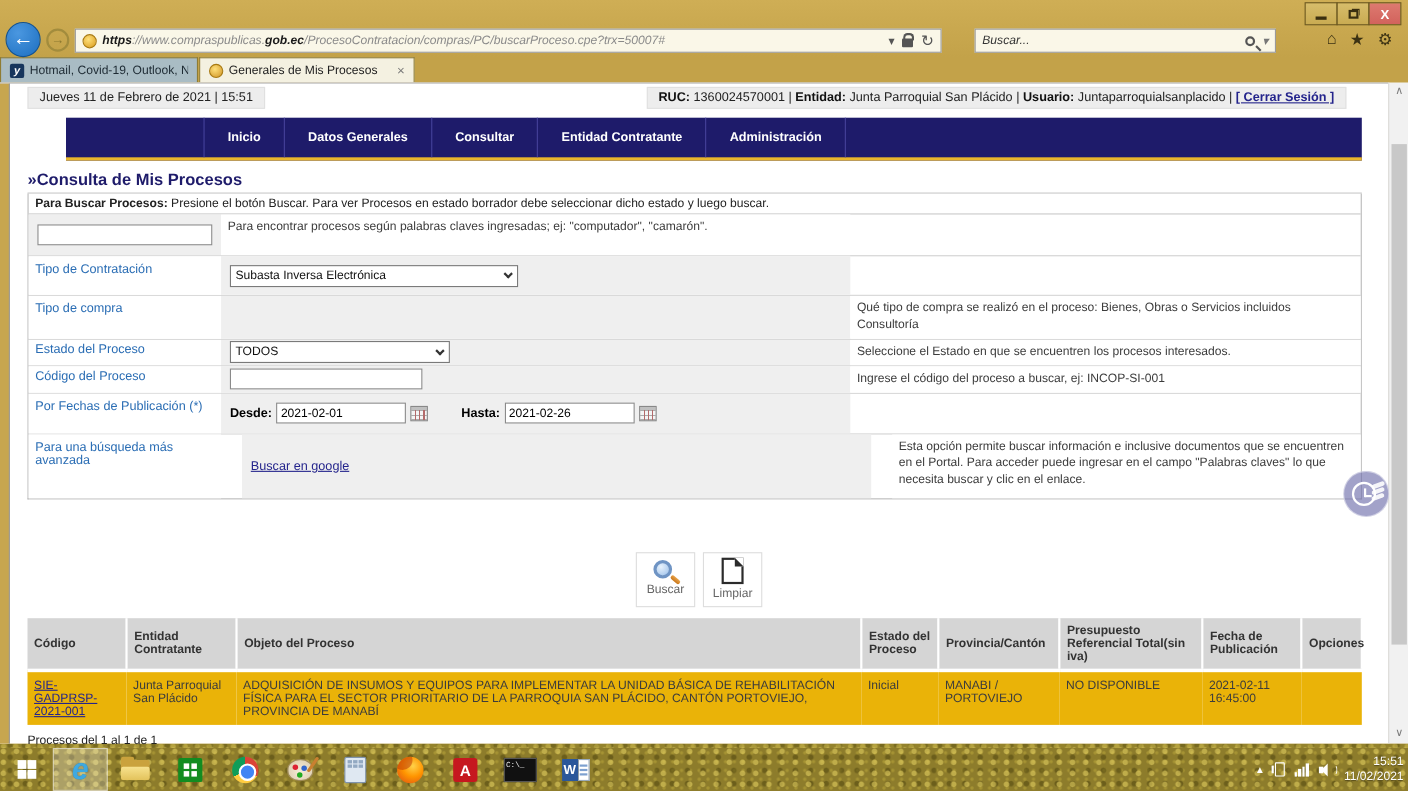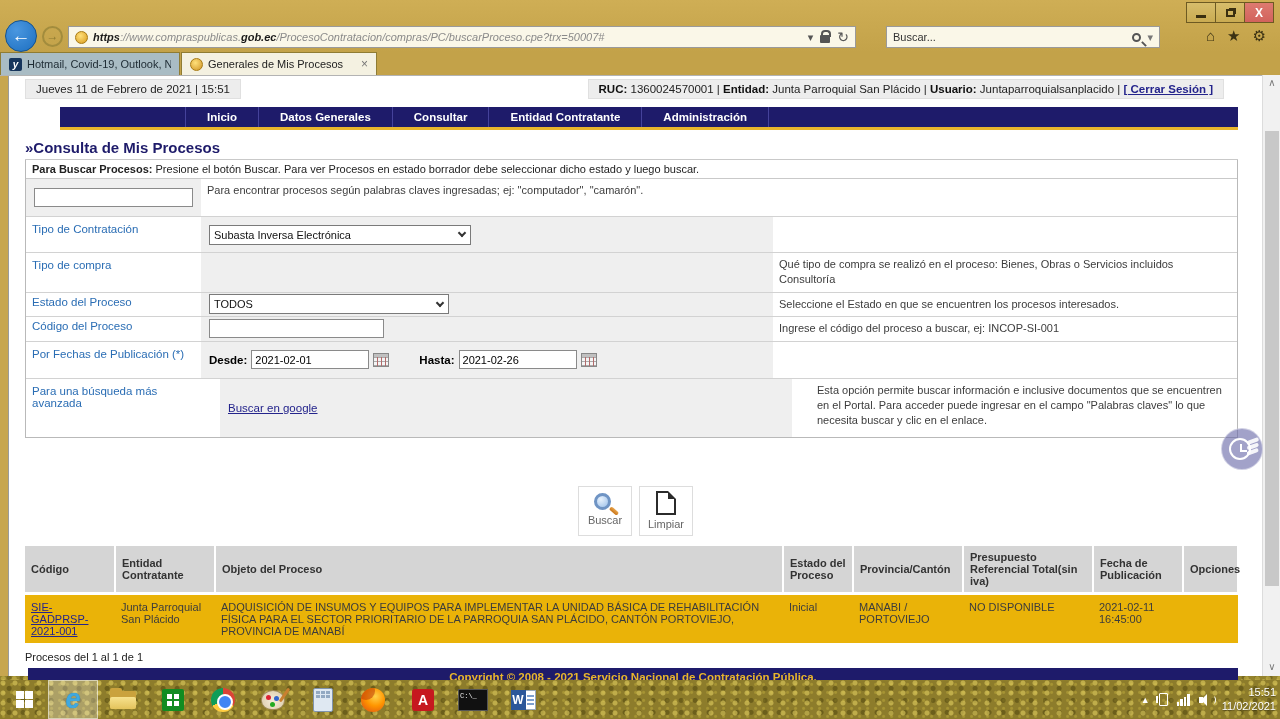--- a/index.html
+++ b/index.html
@@ -38,21 +38,21 @@
              border:1px solid #9a9a9a; display:flex; align-items:center; padding:0 4px; font-size:11px; }
   .fav { width:13px; height:13px; border-radius:50%; background:radial-gradient(circle at 40% 35%, #ffe07a, #d99b1d); border:1px solid #a87a12; margin:0 5px 0 2px; flex:none; }
   .url-text { flex:1; white-space:nowrap; overflow:hidden; color:#8a8a8a;font-style:italic; }
   .url-text b { color:#1a1a1a; }
   .url-icons { display:flex; align-items:center; gap:7px; color:#555; flex:none; padding-right:2px; }
   .lock { width:10px; height:8px; background:#555; border-radius:1px; position:relative; margin-top:4px; }
   .lock::before { content:""; position:absolute; top:-5px; left:1px; width:6px; height:5px;
                   border:2px solid #555; border-bottom:none; border-radius:4px 4px 0 0; }
 
   .search-box { position:absolute; left:886px; top:26px; width:274px; height:22px; background:#faf7e8;
-                border:1px solid #9a9a9a; display:flex; align-items:center; padding:0 6px; font-size:11px; color:#333; }
+                border:1px solid #9a9a9a; display:flex; align-items:center; padding:0 6px; font-size:11px; color:#333;font-style:italic; }
   .search-box .q { flex:1; }
   .mag { width:9px; height:9px; border:2px solid #555; border-radius:50%; position:relative; margin-right:6px; }
   .mag::after { content:""; position:absolute; width:6px; height:2px; background:#555; transform:rotate(45deg); left:7px; top:8px; }
   .chrome-icons { position:absolute; right:14px; top:27px; display:flex; gap:12px; font-size:15px; color:#3c3213; }
 
   
   .tabbar { position:relative; height:23px; background:#c3a249; }
   .tab { position:absolute; top:0; height:23px; display:flex; align-items:center; padding:0 8px; font-size:11px;
          border:1px solid #8f7c33; border-bottom:none; }
   .tab1 { left:0; width:180px; background:#a9bcc4; color:#1d2a33; }
@@ -67,21 +67,21 @@
   .page { position:absolute; top:75px; left:0; width:1262px; height:601px; background:#fff;
           border-top:1px solid #b3b3b3; }
   .left-frame { position:absolute; left:0; top:0; bottom:0; width:9px; background:#c7a64f; border-right:1px solid #9b9b9b; }
   .content { position:absolute; left:10px; right:16px; top:0; bottom:0; padding:3px 0 0 15px; }
 
   .session-row { display:flex; justify-content:space-between; align-items:flex-start; margin-right:22px; }
   .session-box { background:#ededed; border:1px solid #e0e0e0; padding:3px 10px; font-size:11.5px; color:#222; }
   .session-right b { color:#111; }
   .session-right a { color:#24248c; font-weight:bold; text-decoration:underline; }
 
-  .navbar { margin:8px 8px 0 35px; height:23px; background:#1e1b6a; border-bottom:3px solid #e9b62c;
+  .navbar { margin:8px 8px 0 35px; height:39px; background:#1e1b6a; border-bottom:3px solid #e9b62c;
             display:flex; align-items:stretch; padding-left:125px; }
   .nav-item { display:flex; align-items:center; padding:0 21px; color:#fff; font-size:11.5px; font-weight:bold;
               border-right:1px solid #45429b; }
   .nav-item:first-child { border-left:1px solid #45429b; }
 
   .page-title { margin-top:9px; color:#1e1b6a; font-size:15px; font-weight:bold; padding-bottom:3px;
                 border-bottom:1px solid #c9c9c9; margin-right:8px; }
 
   .form-box { border:1px solid #b9b9b9; border-top:none; margin-right:8px; }
   .instruction { font-size:11px; color:#222; padding:3px 6px; border-bottom:1px solid #c9c9c9; }
@@ -97,21 +97,21 @@
   .r4 .f-label, .r5 .f-label { padding-top:3px; padding-bottom:2px; }
   .r4 .f-ctrl, .r5 .f-ctrl { padding-top:1px; padding-bottom:1px; }
 
   input.txt { height:19px; border:1px solid #8a8a8a; background:#fff; font-family:inherit; font-size:11px; padding:0 3px; }
   .w175 { width:175px; }
   .fake-select { height:20px; background:#fff; border:1px solid #7a7a7a; display:flex; align-items:center;
                  font-size:11px; color:#111; }
   .fake-select .sel-text { flex:1; padding:0 4px; white-space:nowrap; overflow:hidden; }
   .sel-arrow { width:17px; align-self:stretch; display:flex; align-items:center; justify-content:center; }
   .chev { width:6px; height:6px; border-right:2px solid #333; border-bottom:2px solid #333; transform:rotate(45deg); margin-top:-3px; }
-  .w262 { width:262px; } .w240 { width:240px; }
+  .w262 { width:262px; } .w240 { width:200px; }
 
   .date-lbl { font-size:11.5px; font-weight:bold; color:#000; margin-right:4px; }
   .cal-icon { width:16px; height:14px; border:1px solid #888; margin:0 4px; background:
       linear-gradient(#c0c0c0 0 3px, transparent 3px),
       repeating-linear-gradient(to right, transparent 0 3px, #b36a6a 3px 4px),
       repeating-linear-gradient(to bottom, transparent 0 3px, #aaa 3px 4px),
       #f4f4f4; }
   .hasta-gap { margin-left:26px; }
   .g-link { font-size:11.5px; color:#24248c; text-decoration:underline; }
 

